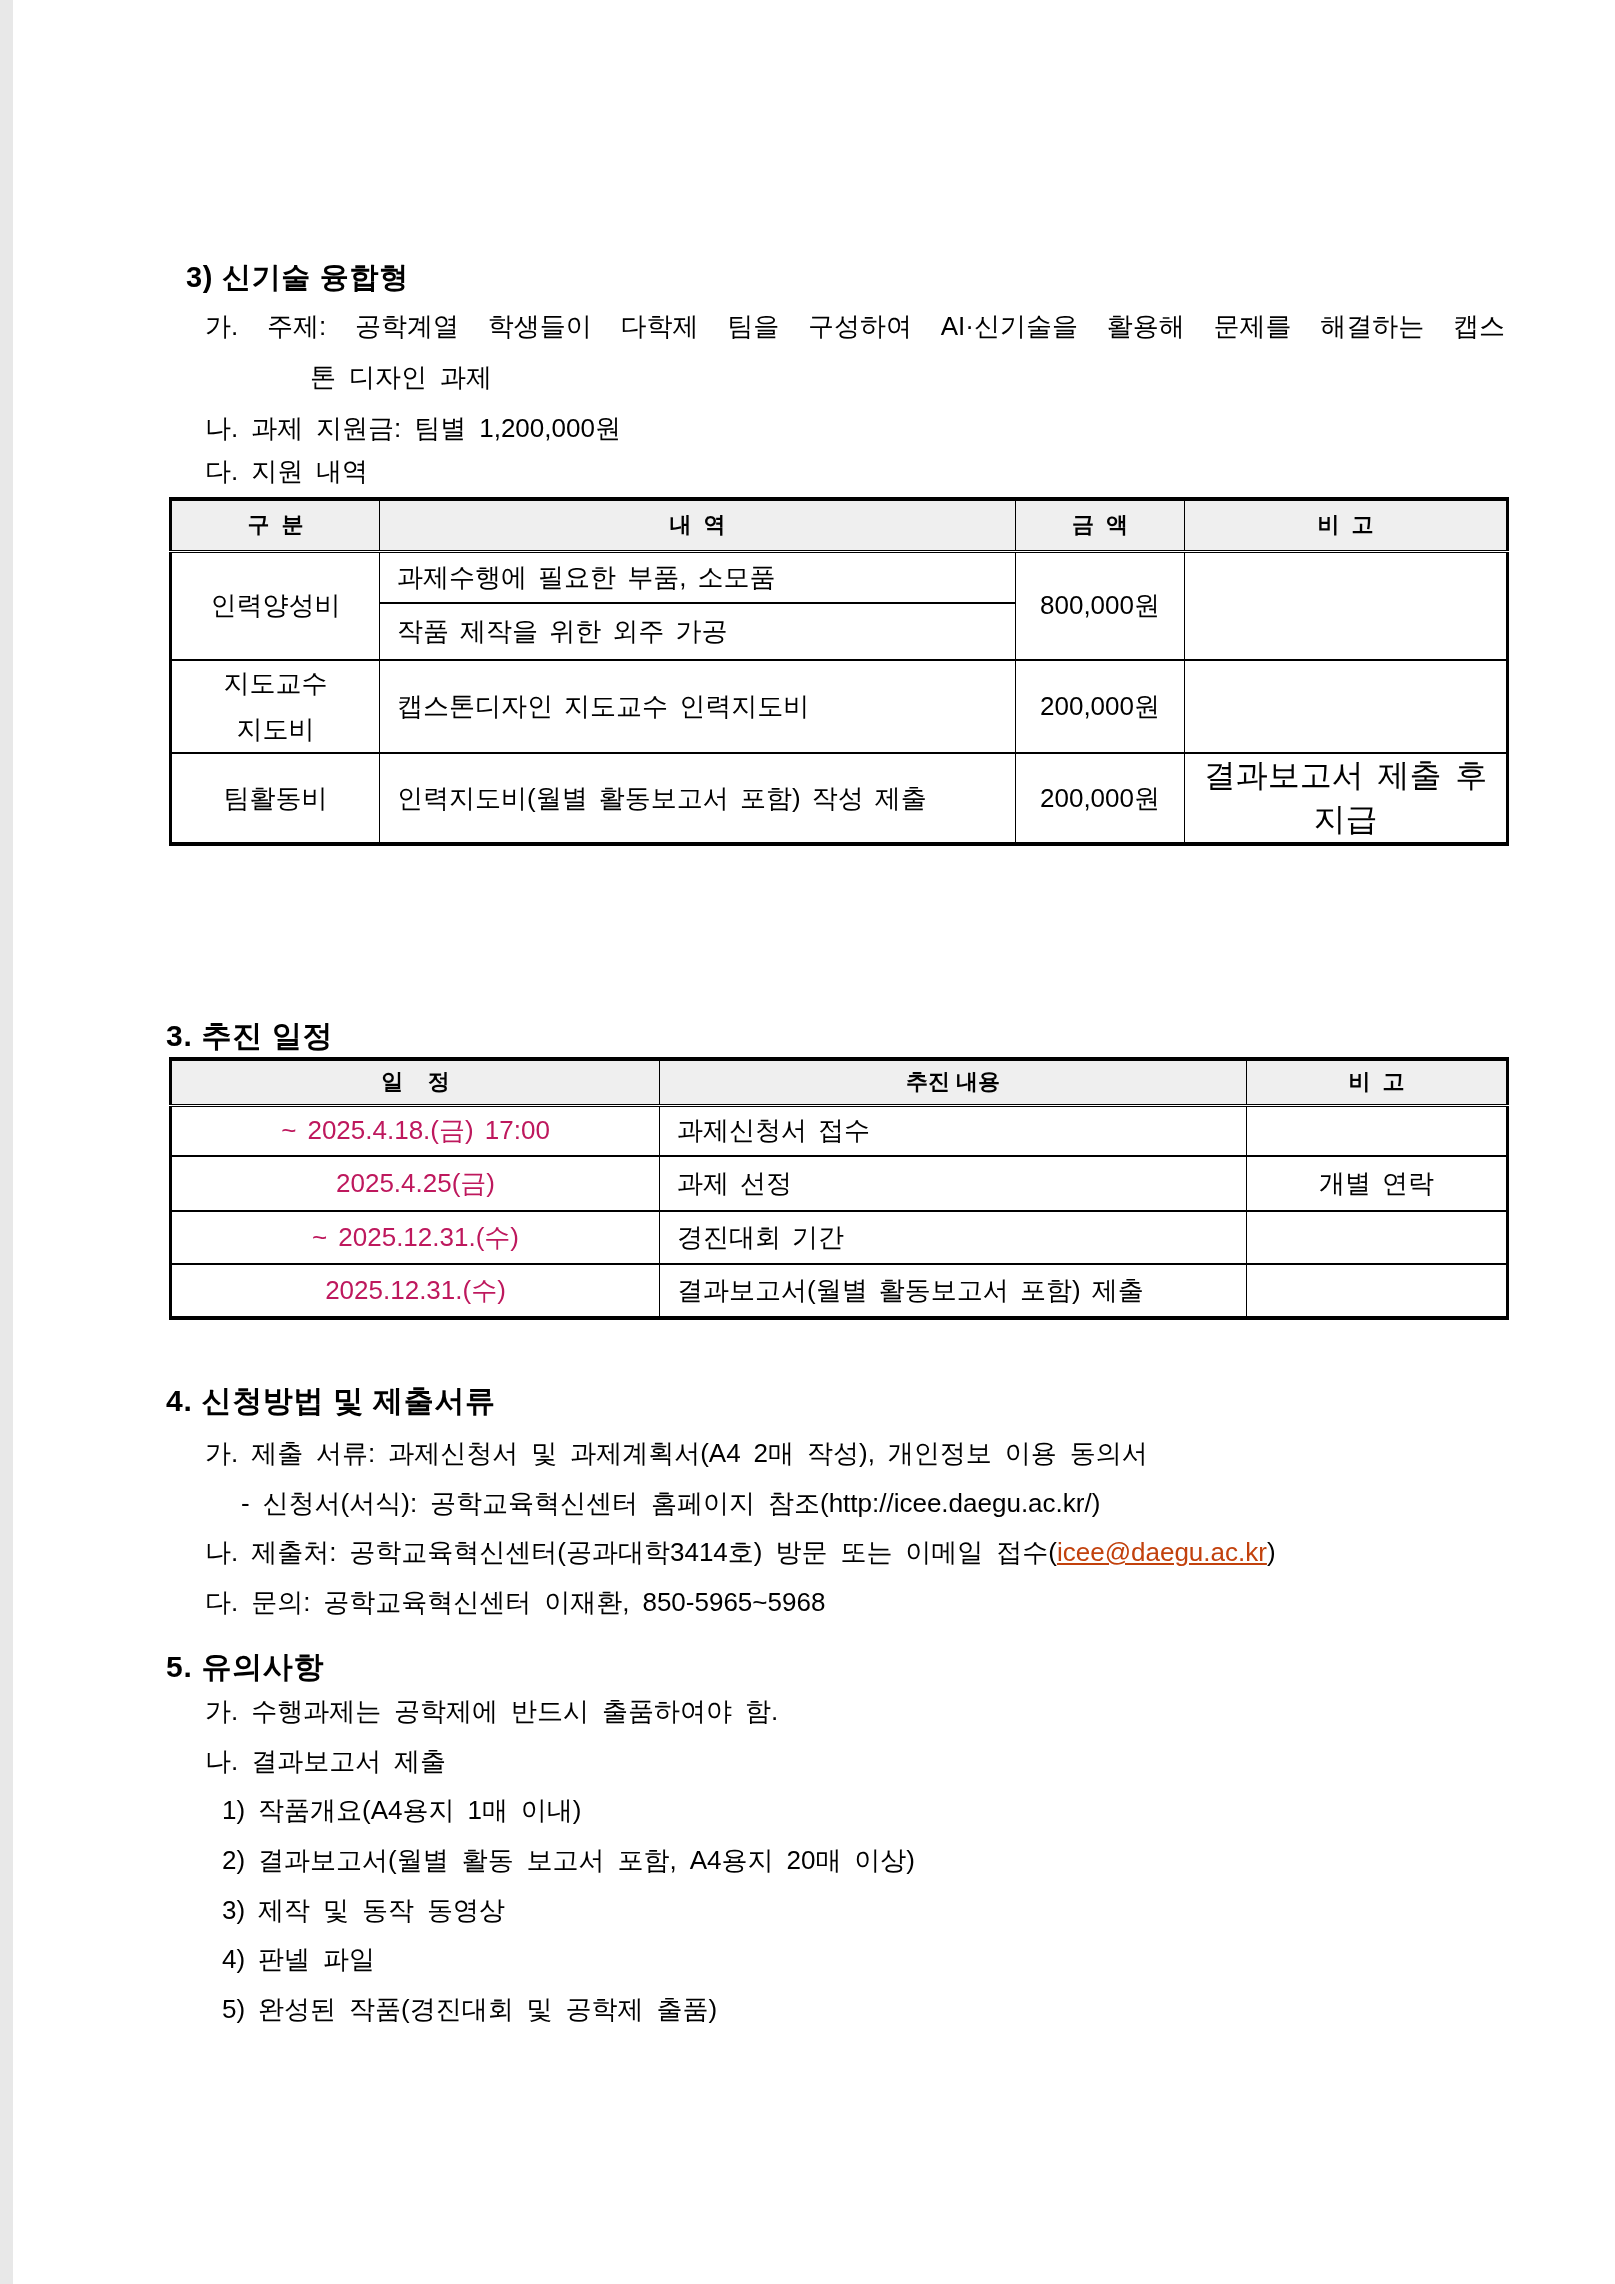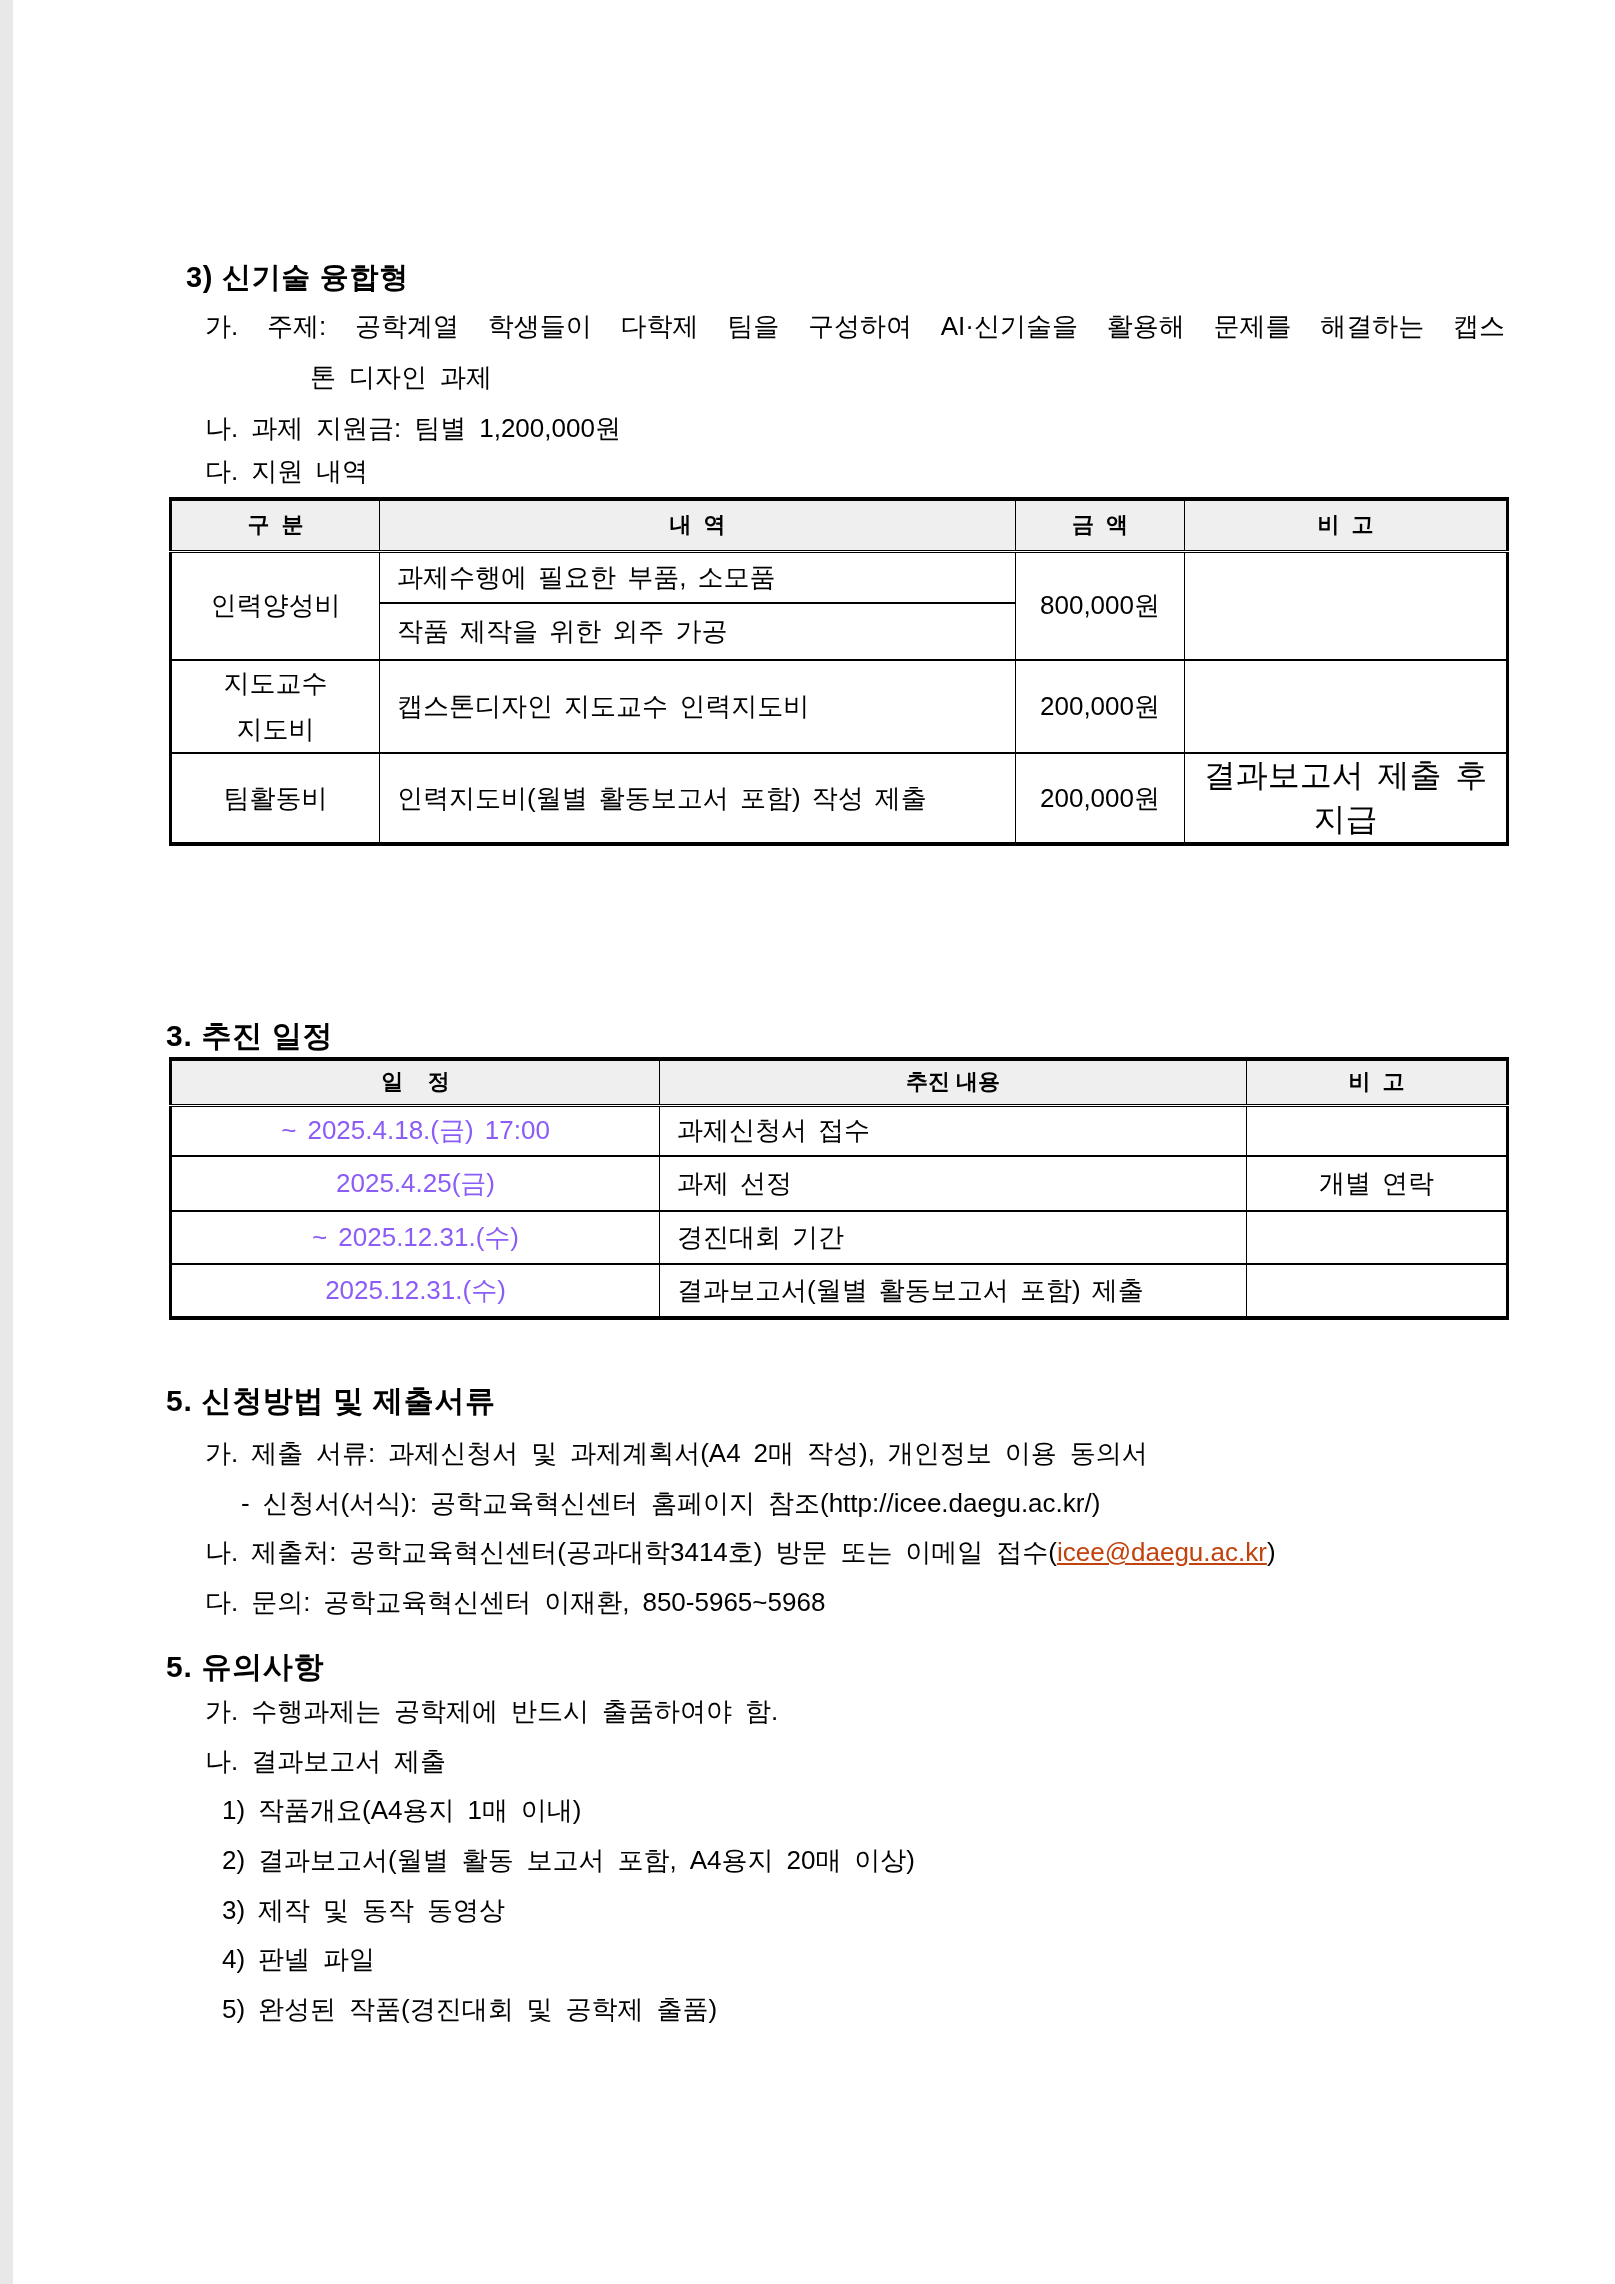--- a/index.html
+++ b/index.html
@@ -27,21 +27,21 @@
     border:1.3px solid #000; border-bottom:3.9px double #000;
     text-align:center; vertical-align:middle; padding:0;
   }
   table.doc-table td {
     border:2px solid #000; border-left-width:1.3px; border-right-width:1.3px;
     font-size:26px; vertical-align:middle; text-align:center;
     word-spacing:0.15em; padding:0 3.9px; overflow:hidden;
   }
   table.doc-table td.cell-left { text-align:left; padding-left:17px; }
   td.gray-split { border-bottom:1.3px solid #8a8a8a; }
-  .red { color:#8b5cf6; }
+  .red { color:#be185d; }
   .email-link { color:#c2410c; text-decoration:underline; cursor:pointer; }
   .cat-two-line { line-height:1.75; }
 </style>
 </head>
 <body>
 
 <div class="page">
 
   <div class="h-bold" style="left:173px; top:258px; font-size:29px;">3) 신기술 융합형</div>
 
@@ -124,21 +124,21 @@
       <td></td>
     </tr>
     <tr style="height:54px;">
       <td class="red">2025.12.31.(수)</td>
       <td class="cell-left">결과보고서(월별 활동보고서 포함) 제출</td>
       <td></td>
     </tr>
   </tbody>
     </table>
 
-  <div class="h-bold" style="left:153px; top:1381px;">5. 신청방법 및 제출서류</div>
+  <div class="h-bold" style="left:153px; top:1381px;">4. 신청방법 및 제출서류</div>
 
   <div class="line" style="left:192px; top:1437px;">가. 제출 서류: 과제신청서 및 과제계획서(A4 2매 작성), 개인정보 이용 동의서</div>
 
   <div class="line" style="left:228px; top:1487px;">- 신청서(서식): 공학교육혁신센터 홈페이지 참조(http://icee.daegu.ac.kr/)</div>
 
   <div class="line" style="left:192px; top:1536px;">
     <span>나. 제출처: 공학교육혁신센터(공과대학3414호) 방문 또는 이메일 접수(</span><span class="email-link">icee@daegu.ac.kr</span><span>)</span>
   </div>
 
   <div class="line" style="left:192px; top:1586px;">다. 문의: 공학교육혁신센터 이재환, 850-5965~5968</div>

